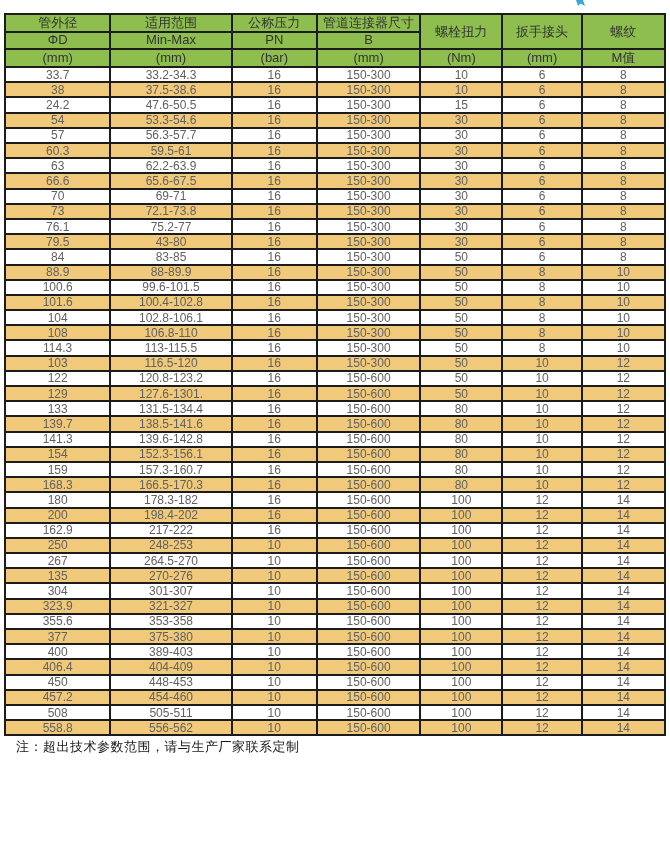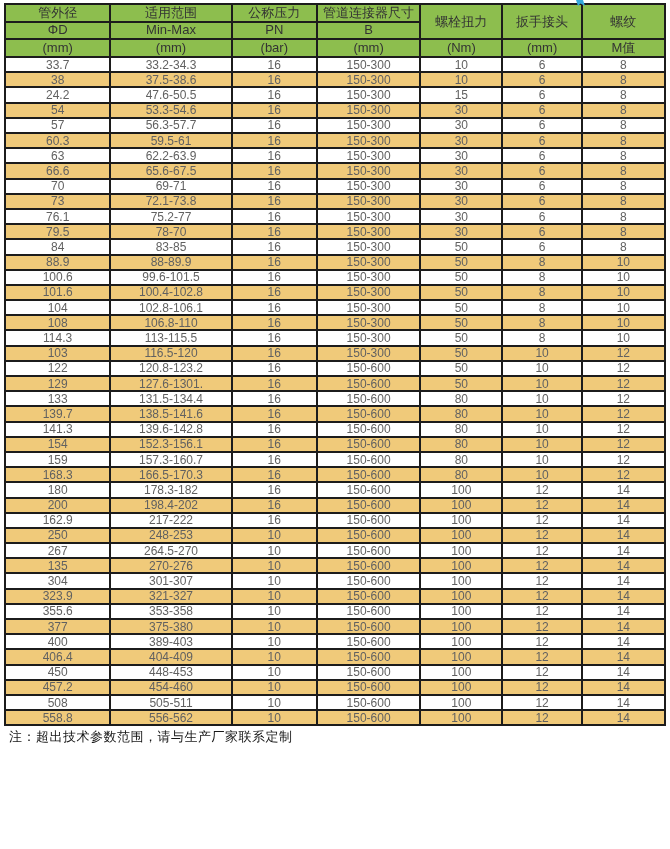--- a/index.html
+++ b/index.html
@@ -13,21 +13,21 @@
   }
   *{box-sizing:border-box;}
   html,body{margin:0;padding:0;}
   body{
     width:670px;height:849px;
     background:#ffffff;
     font-family:"Liberation Sans","DejaVu Sans",sans-serif;
     position:relative;
     overflow:hidden;
   }
-  .wrap{padding:3px 3px 0 4px;}
+  .wrap{padding:13px 3px 0 4px;}
   table.spec{
     border-collapse:collapse;
     table-layout:fixed;
     width:662px;
     border:2px solid var(--grid);
   }
   th,td{
     border:2px solid var(--grid);
     text-align:center;
     vertical-align:middle;
@@ -45,21 +45,21 @@
   }
   tbody td{
     background:var(--white-row);
     color:var(--gray);
     font-size:12px;
     height:15.2px;
     line-height:1;
   }
   tbody tr.alt td{background:var(--tan);}
   .footnote{
-    margin:2px 0 0 5px;
+    margin:2px 0 0 12px;
     font-size:13px;
     color:#171717;
     letter-spacing:0.5px;
   }
   .blue-mark{
     position:absolute;
     left:574px;top:0;
     width:14px;height:9px;
   }
 </style>
@@ -202,21 +202,21 @@
           <td>76.1</td>
           <td>75.2-77</td>
           <td>16</td>
           <td>150-300</td>
           <td>30</td>
           <td>6</td>
           <td>8</td>
         </tr>
         <tr class="alt">
           <td>79.5</td>
-          <td>78-70</td>
+          <td>43-80</td>
           <td>16</td>
           <td>150-300</td>
           <td>30</td>
           <td>6</td>
           <td>8</td>
         </tr>
         <tr>
           <td>84</td>
           <td>83-85</td>
           <td>16</td>

